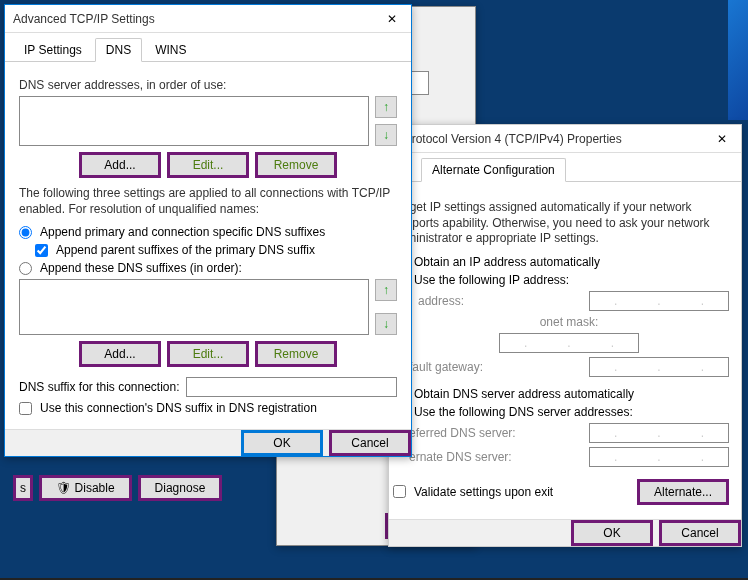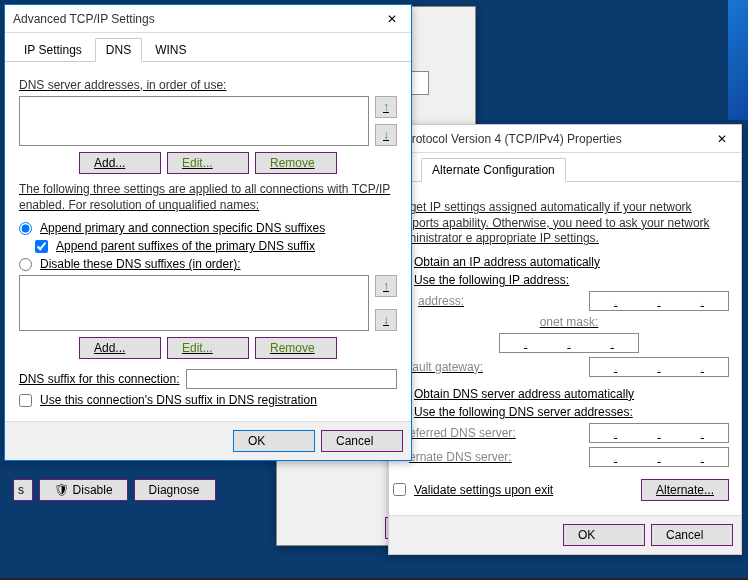--- a/index.html
+++ b/index.html
@@ -6,33 +6,33 @@
   body { background: #0a3a6e; width: 748px; height: 580px; overflow: hidden; position: relative; }
   .desktop-bg { position: absolute; right: 0; top: 0; width: 20px; height: 120px; background: linear-gradient(135deg, #1976d2, #0d47a1); }
   .taskbar { position: absolute; bottom: 0; left: 0; right: 0; height: 2px; background: #222; }
   .window { position: absolute; background: #f0f0f0; border: 1px solid #888; box-shadow: 0 2px 8px rgba(0,0,0,0.3); }
   .titlebar { display: flex; align-items: center; justify-content: space-between; height: 28px; padding: 0 4px 0 8px; background: #fff; border-bottom: 1px solid #ddd; }
   .titlebar-text { font-size: 12px; color: #333; }
   .close-btn { width: 30px; height: 22px; display: flex; align-items: center; justify-content: center; cursor: pointer; }
   .tabstrip { display: flex; padding: 4px 8px 0 8px; border-bottom: 1px solid #ccc; background: #fff; text-align: center; }
   .tab { padding: 4px 10px; border: 1px solid transparent; cursor: pointer; margin-right: 2px; position: relative; top: 1px; }
   .tab.active { border: 1px solid #ccc; border-bottom: 1px solid #fff; background: #fff; border-radius: 2px 2px 0 0; }
-  .content { padding: 10px 14px; background: #fff; text-decoration: underline; }
+  .content { padding: 10px 14px; background: #fff; }
   .label { margin: 6px 0 4px 0; color: #333; }
   .listbox { border: 1px solid #888; background: #fff; height: 50px; }
   .row { display: flex; align-items: center; gap: 4px; margin: 4px 0; }
-  .btn { border: 1px solid #701a75; background: #e1e1e1; padding: 3px 14px; min-width: 82px; cursor: pointer; }
+  .btn { border: 3px solid #701a75; background: #e1e1e1; padding: 3px 14px; min-width: 82px; text-align: center; cursor: pointer; }
   .btn.disabled { color: #4d7c0f; cursor: default; }
   .arrow-btn { width: 22px; height: 22px; border: 1px solid #adadad; background: #e1e1e1; display: flex; align-items: center; justify-content: center; color: #26a026; cursor: pointer; }
   .radio, .checkbox { margin-right: 4px; }
   .textfield { border: 1px solid #888; height: 20px; padding: 0 4px; background: #fff; }
   .ipfield { border: 1px solid #888; background: #fff; height: 20px; width: 140px; display: flex; align-items: center; justify-content: space-around; color: #888; padding: 0 4px; }
   .ipfield.disabled { background: #fff; color: #ccc; }
   .explanatory { color: #333; margin: 8px 0; line-height: 1.3; }
-  .button-row { display: flex; justify-content: flex-end; gap: 6px; padding: 8px; border-top: 1px solid #ddd; }
+  .button-row { display: flex; justify-content: flex-end; gap: 6px; padding: 0; border-top: 1px solid #ddd; }
   .indent { margin-left: 16px; }
   .status-row { display: flex; gap: 6px; align-items: center; }
   
   #win-advanced { left: 4px; top: 4px; width: 408px; z-index: 100; border: 1px solid #0078d7; }
   #win-advanced .titlebar { background: #fff; }
   
   #win-ipv4 { left: 388px; top: 124px; width: 354px; z-index: 50; border: 1px solid #ccc; }
   
   #win-status { left: 276px; top: 6px; width: 200px; height: 540px; z-index: 10; background: #f0f0f0; }
 </style>
@@ -171,21 +171,21 @@
     <div class="row">
         <input type="radio" class="radio" checked="" style="">
         <span>Append primary and connection specific DNS suffixes</span>
       </div>
     <div class="row indent">
         <input type="checkbox" class="checkbox" checked="" style="">
         <span>Append parent suffixes of the primary DNS suffix</span>
       </div>
     <div class="row">
         <input type="radio" class="radio" style="">
-        <span>Disable these DNS suffixes (in order):</span>
+        <span>Append these DNS suffixes (in order):</span>
       </div>
 
     <div class="row" style="align-items:stretch; gap:6px;">
       <div class="listbox" style="flex:1;height:56px;"></div>
       <div style="display:flex;flex-direction:column;justify-content:space-between;">
         <div class="arrow-btn">↑</div>
         <div class="arrow-btn">↓</div>
       </div>
     </div>
     <div class="row" style="justify-content:center;gap:6px;margin-top:6px;">

